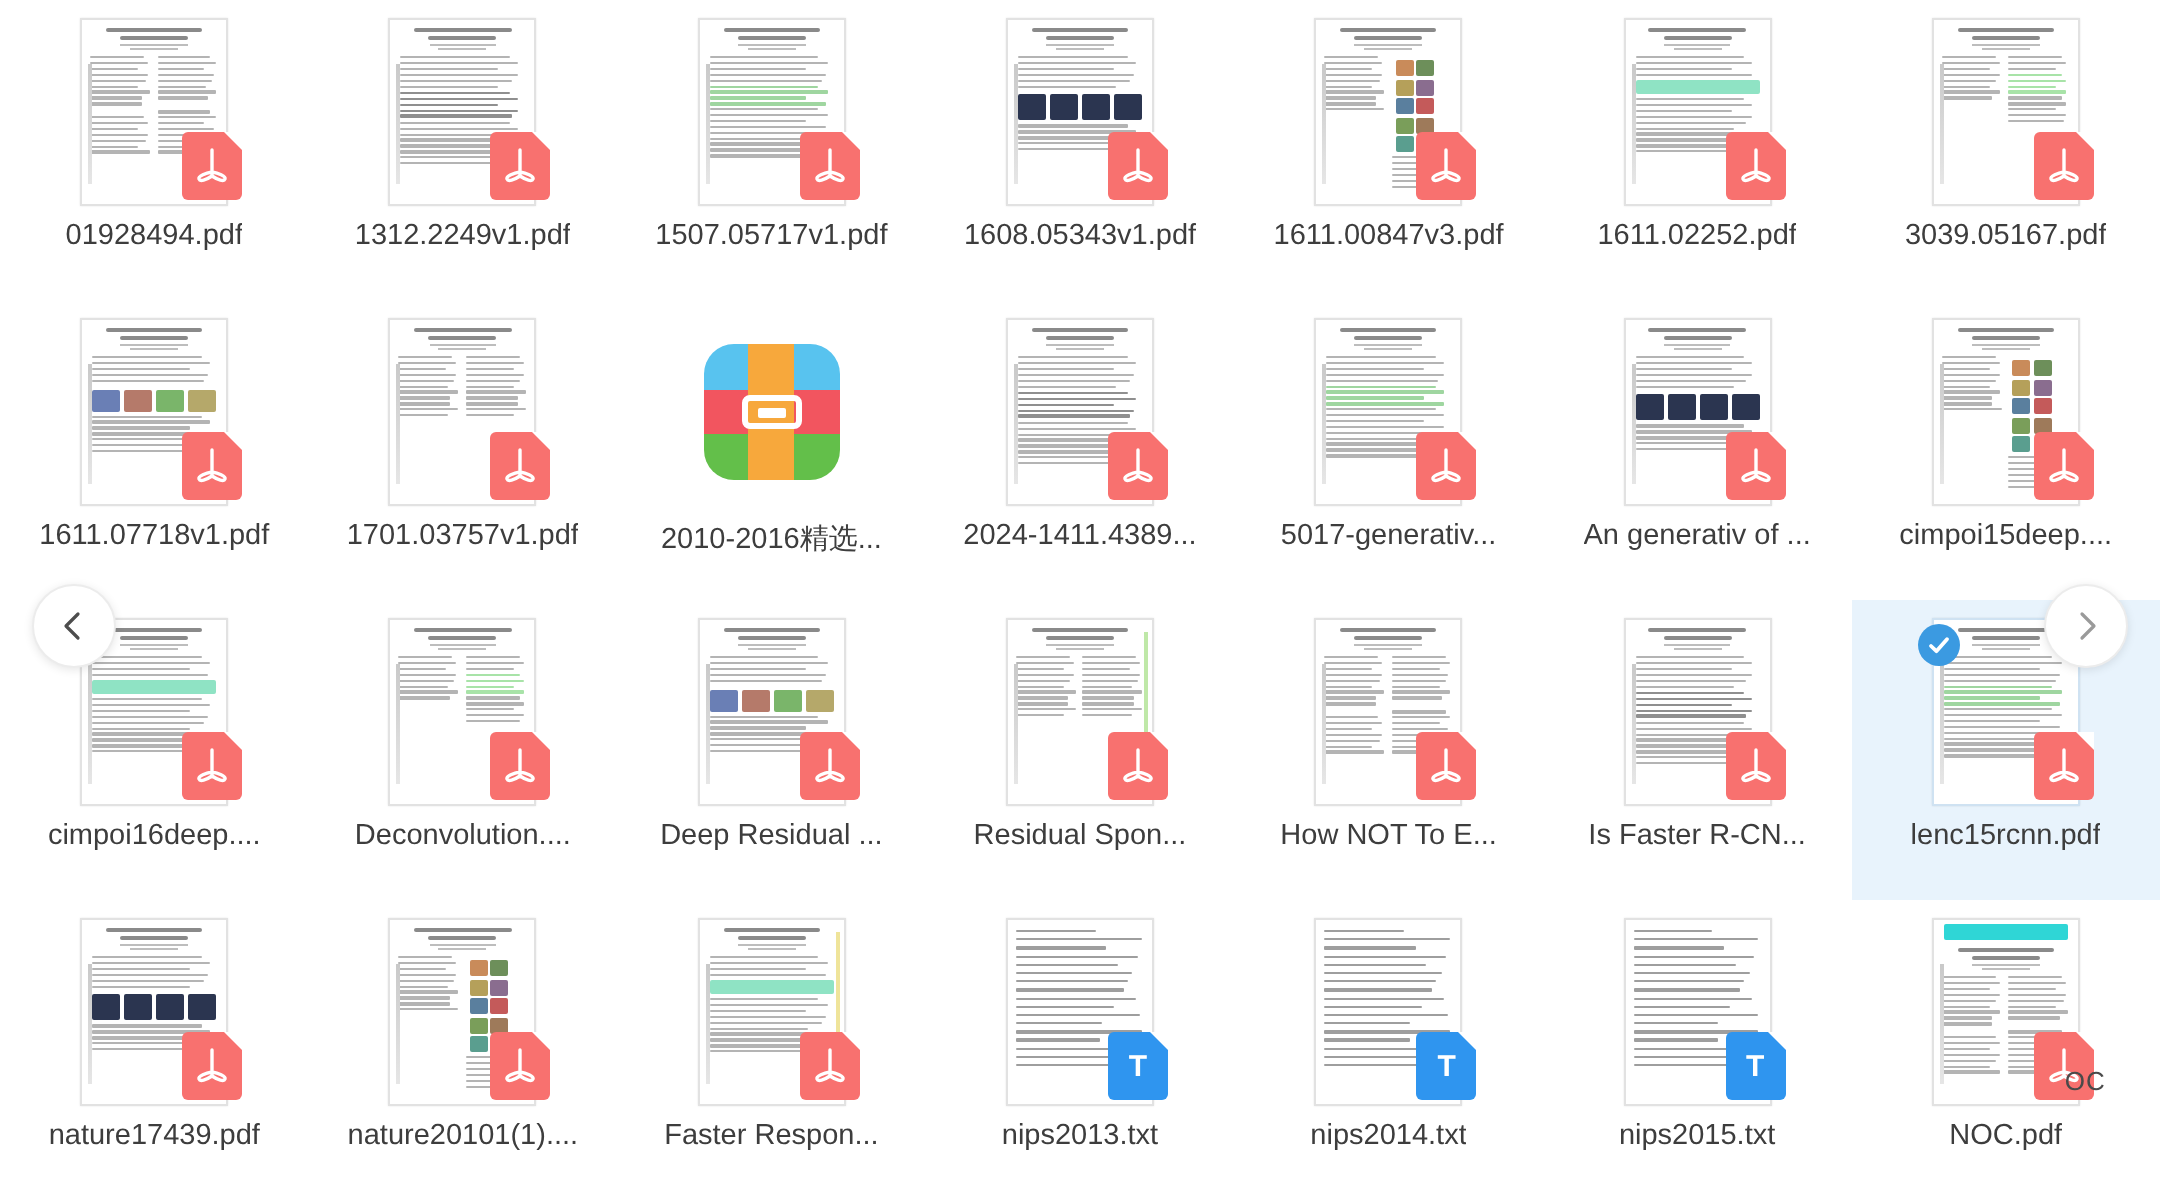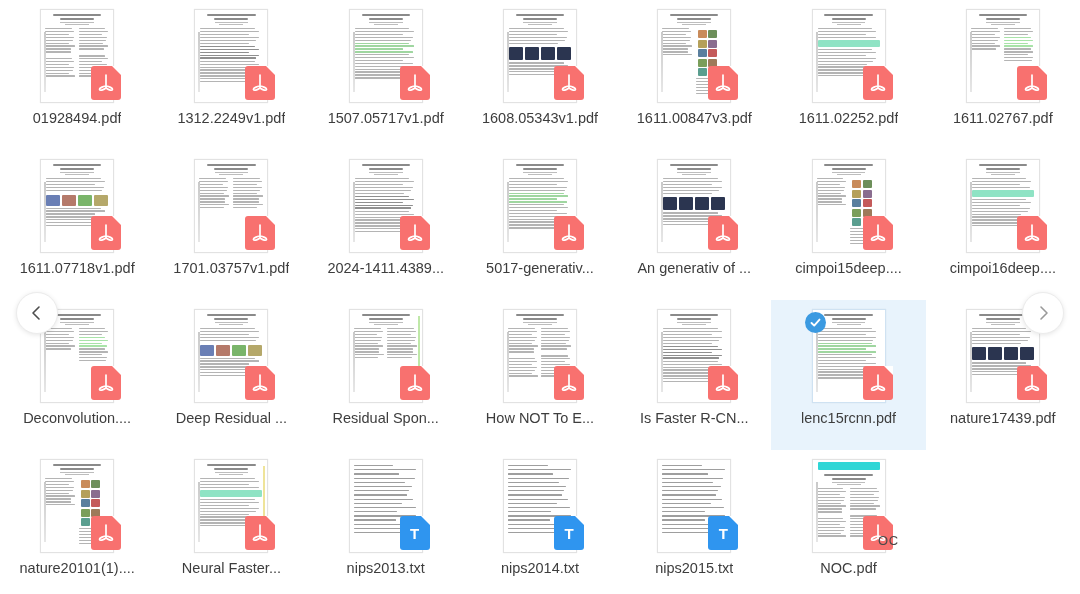--- a/index.html
+++ b/index.html
@@ -528,21 +528,21 @@
         <div class="badge">
           <div class="body"></div>
           <div class="fold"></div>
           <div class="pdf-tri">
             <svg width="18" height="20" viewBox="0 0 18 20">
               <path d="M9 2 C9 8, 9 10, 9 15 M9 15 C6 17, 3 18, 2.5 16.5 C2 15, 6 13.5, 9 13 C12 13.5, 16 15, 15.5 16.5 C15 18, 12 17, 9 15 Z" fill="none" stroke="#ffffff" stroke-width="1.7" stroke-linecap="round" stroke-linejoin="round"></path>
             </svg>
           </div>
         </div>
       </div>
-      <div class="label">1611.02767.pdf</div>
+      <div class="label">3039.05167.pdf</div>
     </div>
     <div class="cell">
       <div class="thumb-wrap">
         <div class="page">
           <div class="sidebar-v"></div>
           <div class="ttl">
             <i style="width:78%"></i>
             <i style="width:55%"></i>
           </div>
           <div class="sub">
@@ -629,20 +629,37 @@
           <div class="body"></div>
           <div class="fold"></div>
           <div class="pdf-tri">
             <svg width="18" height="20" viewBox="0 0 18 20">
               <path d="M9 2 C9 8, 9 10, 9 15 M9 15 C6 17, 3 18, 2.5 16.5 C2 15, 6 13.5, 9 13 C12 13.5, 16 15, 15.5 16.5 C15 18, 12 17, 9 15 Z" fill="none" stroke="#ffffff" stroke-width="1.7" stroke-linecap="round" stroke-linejoin="round"></path>
             </svg>
           </div>
         </div>
       </div>
       <div class="label">1701.03757v1.pdf</div>
+    </div>
+    <div class="cell">
+      <div class="thumb-wrap">
+        <div class="folder">
+          <div class="c1"></div>
+          <div class="c2"></div>
+          <div class="c3"></div>
+          <div class="c4"></div>
+          <div class="c5"></div>
+          <div class="c6"></div>
+          <div class="c7"></div>
+          <div class="c8"></div>
+          <div class="c9"></div>
+          <div class="center"></div>
+        </div>
+      </div>
+      <div class="label">2010-2016精选...</div>
     </div>
     <div class="cell">
       <div class="thumb-wrap">
         <div class="page">
           <div class="sidebar-v"></div>
           <div class="ttl">
             <i style="width:78%"></i>
             <i style="width:55%"></i>
           </div>
           <div class="sub">
@@ -1345,21 +1362,21 @@
         <div class="badge">
           <div class="body"></div>
           <div class="fold"></div>
           <div class="pdf-tri">
             <svg width="18" height="20" viewBox="0 0 18 20">
               <path d="M9 2 C9 8, 9 10, 9 15 M9 15 C6 17, 3 18, 2.5 16.5 C2 15, 6 13.5, 9 13 C12 13.5, 16 15, 15.5 16.5 C15 18, 12 17, 9 15 Z" fill="none" stroke="#ffffff" stroke-width="1.7" stroke-linecap="round" stroke-linejoin="round"></path>
             </svg>
           </div>
         </div>
       </div>
-      <div class="label">Neural Faster...</div>
+      <div class="label">Faster Respon...</div>
     </div>
     <div class="cell">
       <div class="thumb-wrap">
         <div class="page">
           <div class="txtpage">
             <div class="ln" style="width:62%"></div>
             <div class="ln" style="width:98%"></div>
             <div class="ln" style="width:71%"></div>
             <div class="ln" style="width:95%"></div>
             <div class="ln" style="width:80%"></div>

